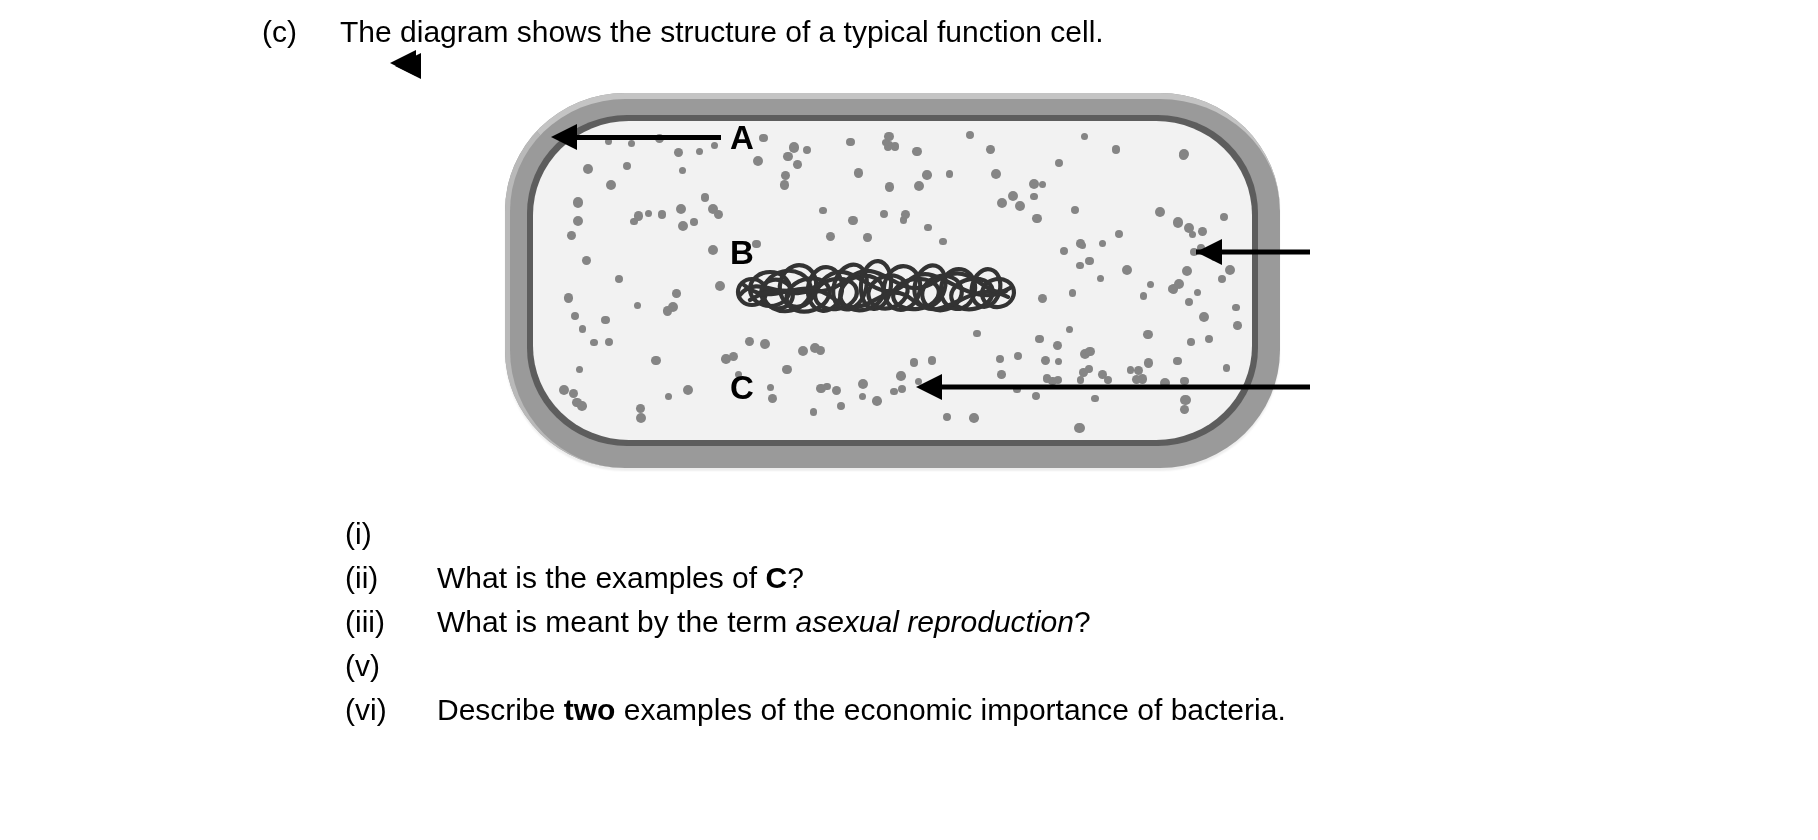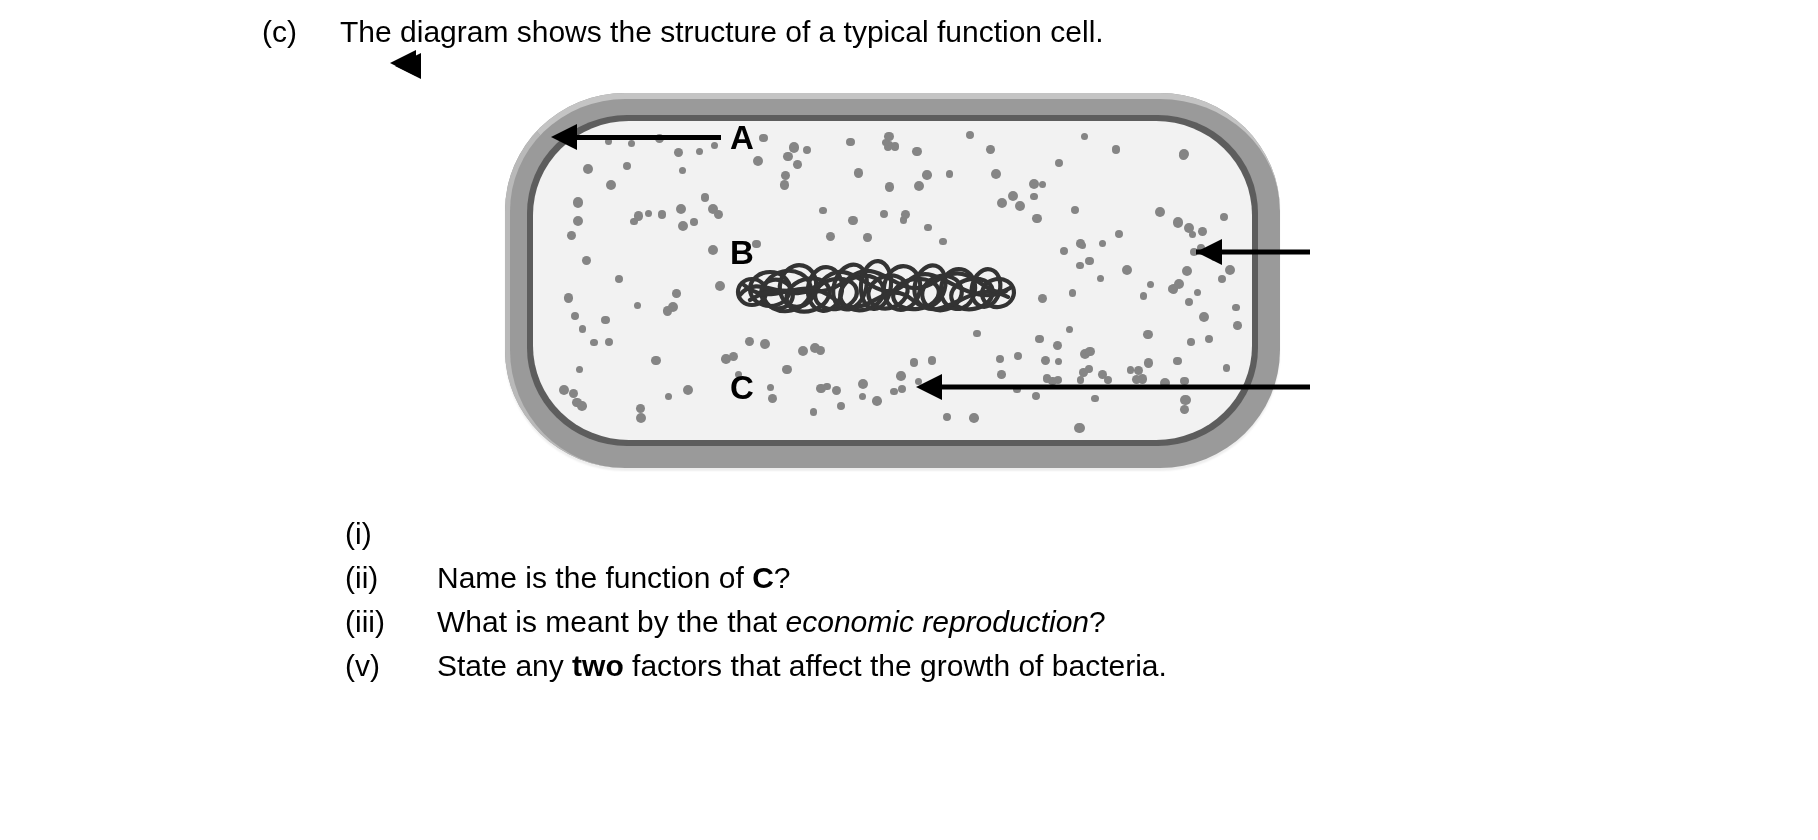--- a/index.html
+++ b/index.html
@@ -405,23 +405,26 @@
     <polygon points="486,307 512,294 512,320" fill="#000"></polygon>
   </svg>
 </div>
 
 <div id="question-list">
     <div class="q-row">
       <span class="q-num">(i)</span>
     </div>
     <div class="q-row">
       <span class="q-num">(ii)</span>
-      <span class="q-text"><span>Name is the function of </span><b>C</b><span>?</span></span>
+      <span class="q-text"><span>What is the examples of </span><b>C</b><span>?</span></span>
     </div>
     <div class="q-row">
       <span class="q-num">(iii)</span>
-      <span class="q-text"><span>What is meant by the that </span><i>economic reproduction</i><span>?</span></span>
+      <span class="q-text"><span>What is meant by the term </span><i>asexual reproduction</i><span>?</span></span>
     </div>
     <div class="q-row">
       <span class="q-num">(v)</span>
-      <span class="q-text"><span>State any </span><b>two</b><span> factors that affect the growth of bacteria.</span></span>
+    </div>
+    <div class="q-row">
+      <span class="q-num">(vi)</span>
+      <span class="q-text"><span>Describe </span><b>two</b><span> examples of the economic importance of bacteria.</span></span>
     </div>
   </div>
 
 </body></html>

